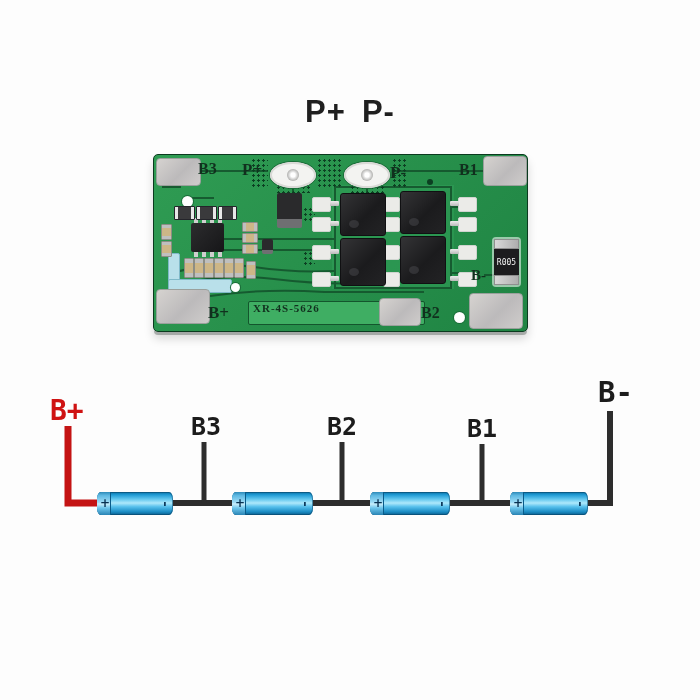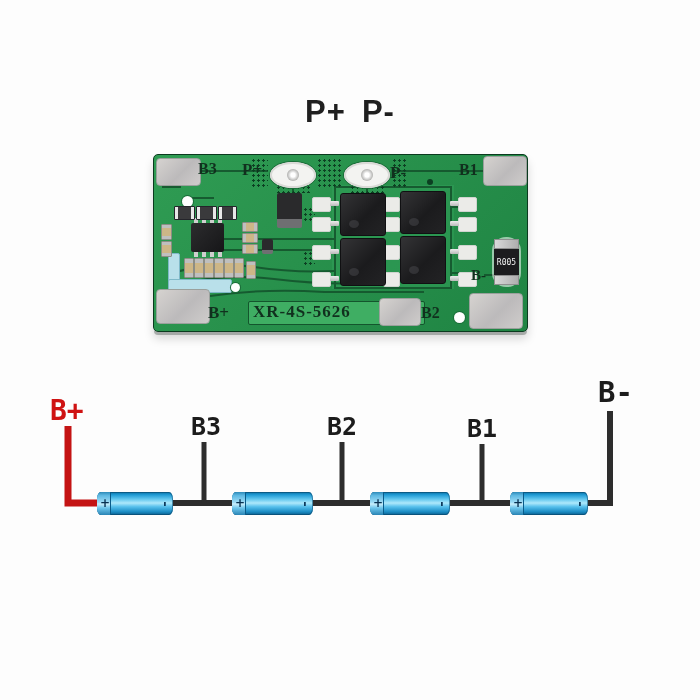--- a/index.html
+++ b/index.html
@@ -32,21 +32,21 @@
   .mosfet::after{content:"";position:absolute;left:18%;top:64%;width:10px;height:8px;border-radius:50%;background:rgba(80,80,84,.45);}
   .wpad{position:absolute;width:17px;height:13px;background:#ebebe8;border:1px solid #cfd4cf;border-radius:2px;z-index:4;}
   .lead{position:absolute;width:9px;height:5px;background:linear-gradient(180deg,#eceatl,#bdbdbd);background:linear-gradient(180deg,#ececec,#b9b9b9);z-index:5;border-radius:1px;}
   .ic{position:absolute;background:linear-gradient(135deg,#2c2c2e,#161618);border-radius:2px;z-index:5;}
   .pin{position:absolute;width:4px;height:5px;background:#cfcfcf;z-index:5;}
   .res{position:absolute;background:linear-gradient(180deg,#bfbfbf 0 20%,#cdb687 20% 80%,#bfbfbf 80% 100%);border:1px solid #8d8d85;border-radius:1px;z-index:5;}
   .resh{position:absolute;background:linear-gradient(90deg,#bfbfbf 0 22%,#cdb687 22% 78%,#bfbfbf 78% 100%);border:1px solid #8d8d85;border-radius:1px;z-index:5;}
   .chip{position:absolute;background:linear-gradient(90deg,#e8e8e8 0 18%,#3a3a3c 18% 82%,#e8e8e8 82% 100%);border:1px solid #24242a;border-radius:1px;z-index:5;}
   .blacksmall{position:absolute;background:linear-gradient(180deg,#2a2a2c 0 75%,#6f6f72 75% 100%);border-radius:2px;z-index:5;}
   .ltblue{position:absolute;background:#b9e0ea;border:1px solid #7fb9c8;border-radius:2px;z-index:2;}
-  .shunt{position:absolute;display:flex;flex-direction:column;z-index:5;box-shadow:0 0 0 2px rgba(255,255,255,.55);border-radius:12px;}
+  .shunt{position:absolute;display:flex;flex-direction:column;z-index:5;box-shadow:0 0 0 2px rgba(255,255,255,.55);border-radius:2px;}
   .shunt .cap{height:8px;background:linear-gradient(90deg,#d9d9d9,#aeaeae);border:1px solid #8f8f8f;}
   .shunt .body{flex:1;background:#1c1c1e;color:#f2f2f2;display:flex;align-items:center;justify-content:center;
     font-family:"DejaVu Sans Mono",monospace;font-size:8px;letter-spacing:0;}
   .dots{position:absolute;background-image:radial-gradient(circle,#0c3f22 1.1px,transparent 1.4px);background-size:5px 5px;z-index:2;}
 
   
   .wires{position:absolute;left:0;top:0;z-index:1;}
   .dlabel{position:absolute;font-family:"DejaVu Sans Mono",monospace;font-weight:bold;color:#1c1c1c;z-index:3;line-height:1;}
   .dlabel.red{color:#cf1212;}
   .cell{position:absolute;height:23px;border-radius:4px/7px;z-index:2;
@@ -190,21 +190,21 @@
       <div class="cap"></div>
       <div class="body">R005</div>
       <div class="cap"></div>
     </div>
 
     <div class="silk" style="left:44px;top:6px;font-size:16px;">B3</div>
     <div class="silk" style="left:88px;top:6px;font-size:17px;">P+</div>
     <div class="silk" style="left:236px;top:9px;font-size:17px;">P-</div>
     <div class="silk" style="left:305px;top:7px;font-size:16px;">B1</div>
     <div class="silk" style="left:54px;top:149px;font-size:17px;">B+</div>
-    <div class="silk" style="left:99px;top:148px;font-size:17px;letter-spacing:1px;">XR-4S-5626</div>
+    <div class="silk" style="left:99px;top:148px;font-size:11px;letter-spacing:1px;">XR-4S-5626</div>
     <div class="silk" style="left:267px;top:150px;font-size:16px;">B2</div>
     <div class="silk" style="left:317px;top:113px;font-size:15px;">B-</div>
   </div>
 
   <svg class="wires" width="700" height="700">
     <path d="M95 503 H613" stroke="#2d2d2d" stroke-width="6" fill="none"></path>
     <path d="M204 442 V503" stroke="#2d2d2d" stroke-width="5" fill="none"></path>
     <path d="M342 442 V503" stroke="#2d2d2d" stroke-width="5" fill="none"></path>
     <path d="M482 444 V503" stroke="#2d2d2d" stroke-width="5" fill="none"></path>
     <path d="M610 411 V503" stroke="#2d2d2d" stroke-width="6" fill="none"></path>

